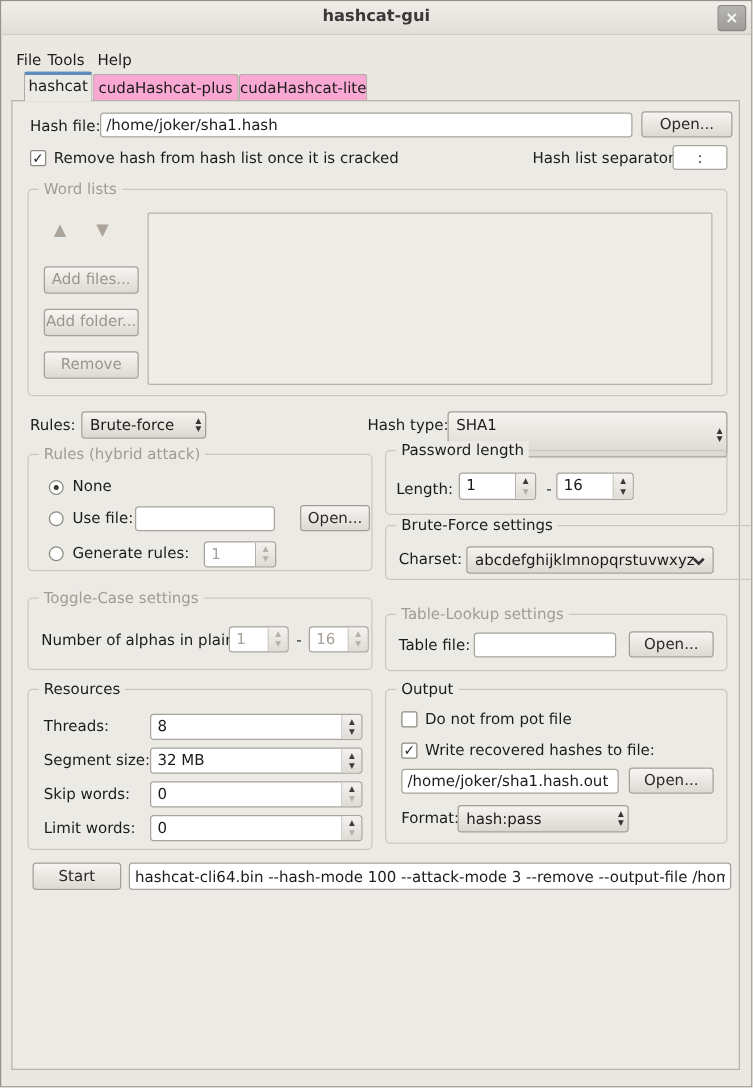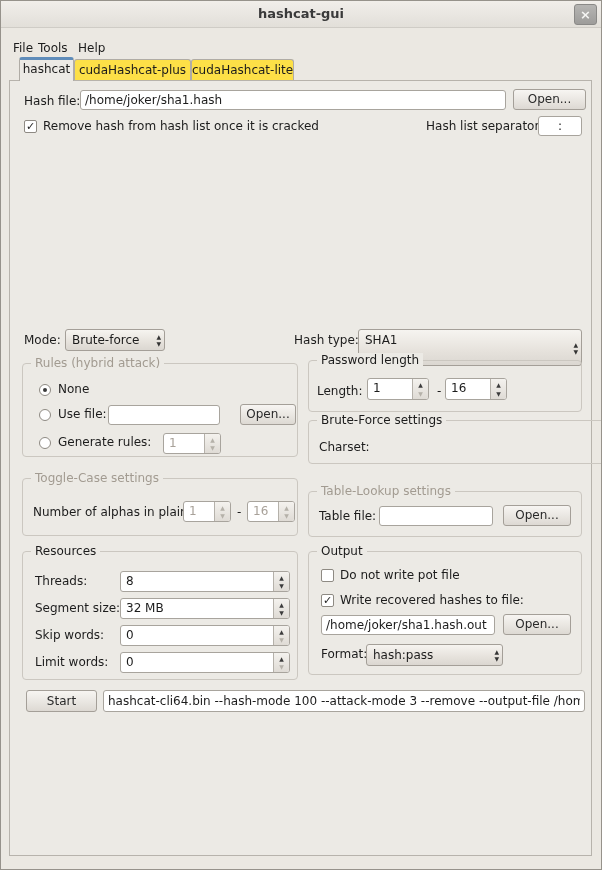--- a/index.html
+++ b/index.html
@@ -26,21 +26,21 @@
   }
   .menu-item { position: absolute; top: 37px; height: 20px; line-height: 20px; white-space: nowrap; text-align: right; }
   .tab {
     position: absolute; text-align: center; white-space: nowrap;
     border: 1px solid #b0aca5; border-bottom: none; border-radius: 3px 3px 0 0;
   }
   .tab.active {
     top: 56px; height: 24px; background: #eceae5;
     border-top: 3px solid #5f8cba; line-height: 19px; z-index: 3;
   }
-  .tab.inactive { top: 58px; height: 21px; background: #fde047; line-height: 20px; z-index: 1; }
+  .tab.inactive { top: 58px; height: 21px; background: #f9a8d4; line-height: 20px; z-index: 1; }
   .panel {
     position: absolute; left: 8px; top: 79px; width: 583px; height: 776px;
     background: #eceae5; border: 1px solid #b7b3ac; z-index: 2;
   }
   .label { position: absolute; white-space: nowrap; line-height: 15px; }
   .dim { color: #a29b91; }
   input.textfield {
     position: absolute; background: #fff; border: 1px solid #a8a49d;
     border-radius: 3px; padding: 0 4px; margin: 0;
     font: 12px "DejaVu Sans", "Liberation Sans", sans-serif; color: #1c1c1c; outline: none;
@@ -118,22 +118,31 @@
     <input class="textfield" style="left: 70px; top: 9px; width: 426px; height: 20px;" value="/home/joker/sha1.hash">
     <div class="btn" style="left:503px;top:8px;width:73px;height:21px">Open...</div>
 
     <div class="checkbox" style="left:14px;top:39px">
       <span>✓</span>
     </div>
     <div class="label" style="left:33px;top:38px">Remove hash from hash list once it is cracked</div>
     <div class="label" style="left:416px;top:38px">Hash list separator:</div>
     <input class="textfield center" style="left: 528px; top: 35px; width: 44px; height: 20px;" value=":">
 
-
-    <div class="label" style="left:14px;top:252px">Mode:</div>
+    <div class="group" style="left:12px;top:70px;width:560px;height:166px">
+      <div class="group-title dim">Word lists</div>
+      <div class="word-arrow" style="left:20px;top:26px">▲</div>
+      <div class="word-arrow" style="left:54px;top:26px">▼</div>
+      <div class="btn disabled" style="left:12px;top:61px;width:76px;height:22px">Add files...</div>
+      <div class="btn disabled" style="left:12px;top:95px;width:76px;height:22px">Add folder...</div>
+      <div class="btn disabled" style="left:12px;top:129px;width:76px;height:22px">Remove</div>
+      <div class="listbox" style="left:95px;top:18px;width:452px;height:138px"></div>
+    </div>
+
+    <div class="label" style="left:14px;top:252px">Rules:</div>
     <div class="combo" style="left:55px;top:248px;width:100px;height:22px">
       <span class="c-val">Brute-force</span>
       <span class="c-arrows">
         <span>▲</span>
         <span>▼</span>
       </span>
     </div>
     <div class="label" style="left:284px;top:252px">Hash type:</div>
     <div class="combo" style="left:348px;top:248px;width:224px;height:37px">
       <span class="c-val">SHA1</span>
@@ -178,20 +187,26 @@
         <span class="arrows">
           <span class="a-up">▲</span>
           <span class="a-dn">▼</span>
         </span>
       </div>
     </div>
 
     <div class="group" style="left:298px;top:339px;width:322px;height:44px">
       <div class="group-title">Brute-Force settings</div>
       <div class="label" style="left:10px;top:19px">Charset:</div>
+      <div class="combo" style="left:64px;top:16px;width:198px;height:22px">
+        <span class="c-val">abcdefghijklmnopqrstuvwxyz</span>
+        <svg class="chev" width="10" height="7">
+          <path d="M1 1 L5 5 L9 1" stroke="#333" stroke-width="2" fill="none"></path>
+        </svg>
+      </div>
     </div>
 
     <div class="group" style="left:12px;top:397px;width:276px;height:58px">
       <div class="group-title dim">Toggle-Case settings</div>
       <div class="label" style="left:10px;top:26px">Number of alphas in plain:</div>
       <div class="spin" style="left:160px;top:22px;width:48px;height:21px">
         <span class="val dim">1</span>
         <span class="arrows">
           <span class="a-up gray">▲</span>
           <span class="a-dn gray">▼</span>
@@ -250,21 +265,21 @@
         <span class="arrows">
           <span class="a-up">▲</span>
           <span class="a-dn gray">▼</span>
         </span>
       </div>
     </div>
 
     <div class="group" style="left:298px;top:470px;width:274px;height:124px">
       <div class="group-title">Output</div>
       <div class="checkbox" style="left:12px;top:17px"></div>
-      <div class="label" style="left:31px;top:16px">Do not write pot file</div>
+      <div class="label" style="left:31px;top:16px">Do not from pot file</div>
       <div class="checkbox" style="left:12px;top:42px">
         <span>✓</span>
       </div>
       <div class="label" style="left:31px;top:41px">Write recovered hashes to file:</div>
       <input class="textfield" style="left: 12px; top: 63px; width: 174px; height: 20px;" value="/home/joker/sha1.hash.out">
       <div class="btn" style="left:194px;top:62px;width:68px;height:21px">Open...</div>
       <div class="label" style="left:12px;top:95px">Format:</div>
       <div class="combo" style="left:57px;top:92px;width:137px;height:22px">
         <span class="c-val">hash:pass</span>
         <span class="c-arrows">

